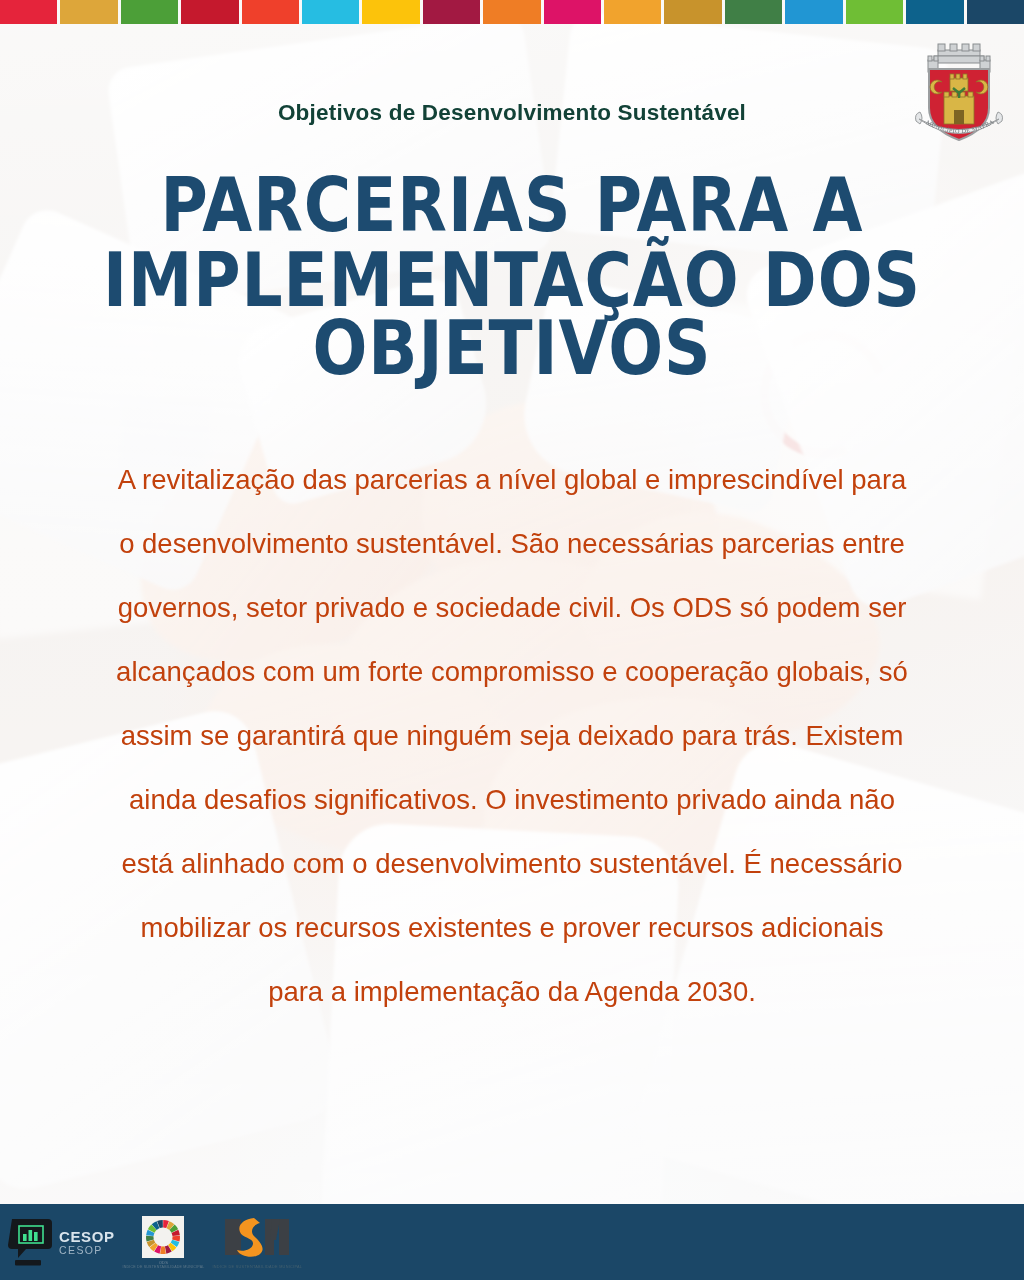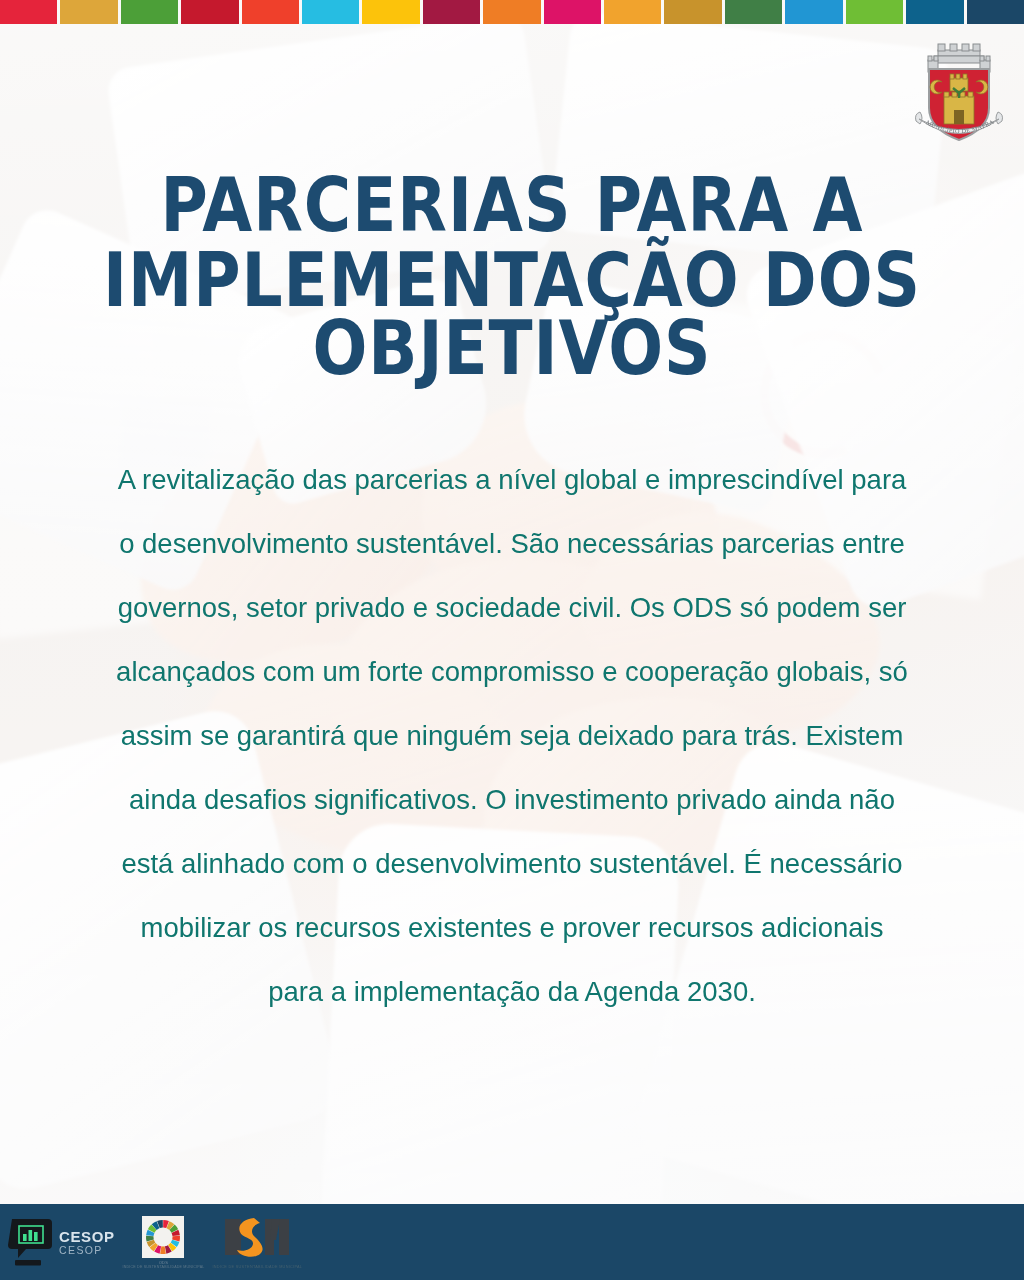--- a/index.html
+++ b/index.html
@@ -155,21 +155,21 @@
   .title .l1 { display: block; font-size: 74px; }
   .title .l2 { display: block; font-size: 74px; margin-top: 6px; }
 
   
   .body-copy {
     position: absolute;
     top: 420px;
     left: 112px;
     width: 800px;
     text-align: center;
-    color: #0f766e;
+    color: #c2410c;
     font-size: 27.5px;
     line-height: 64px;
     z-index: 6;
   }
 
   
   .footer {
     position: absolute;
     left: 0; right: 0; bottom: 0;
     height: 76px;
@@ -344,20 +344,21 @@
       <path d="M11 83 Q51 112 91 83 Q51 104 11 83 Z" fill="#eceeef" stroke="#9b9ea0" stroke-width="1"></path>
       <defs>
         <path id="ribbonpath" d="M15 86 Q51 108 88 86"></path>
       </defs>
       <text font-family="Liberation Serif, serif" font-size="6.1" fill="#6f7478" letter-spacing=".4">
         <textPath href="#ribbonpath" startOffset="4%">MUNICÍPIO DE MAFRA</textPath>
       </text>
     </svg>
   </div>
 
+  <div class="eyebrow">Objetivos de Desenvolvimento Sustentável</div>
 
   <h1 class="title">
     <span class="l1">Parcerias para a</span>
     <span class="l2">implementação dos objetivos</span>
   </h1>
 
   <p class="body-copy">A revitalização das parcerias a nível global e imprescindível para o desenvolvimento sustentável. São necessárias parcerias entre governos, setor privado e sociedade civil. Os ODS só podem ser alcançados com um forte compromisso e cooperação globais, só assim se garantirá que ninguém seja deixado para trás. Existem ainda desafios significativos. O investimento privado ainda não está alinhado com o desenvolvimento sustentável. É necessário mobilizar os recursos existentes e prover recursos adicionais para a implementação da Agenda 2030.</p>
 
   <div class="footer">
     <div class="logo-group">

